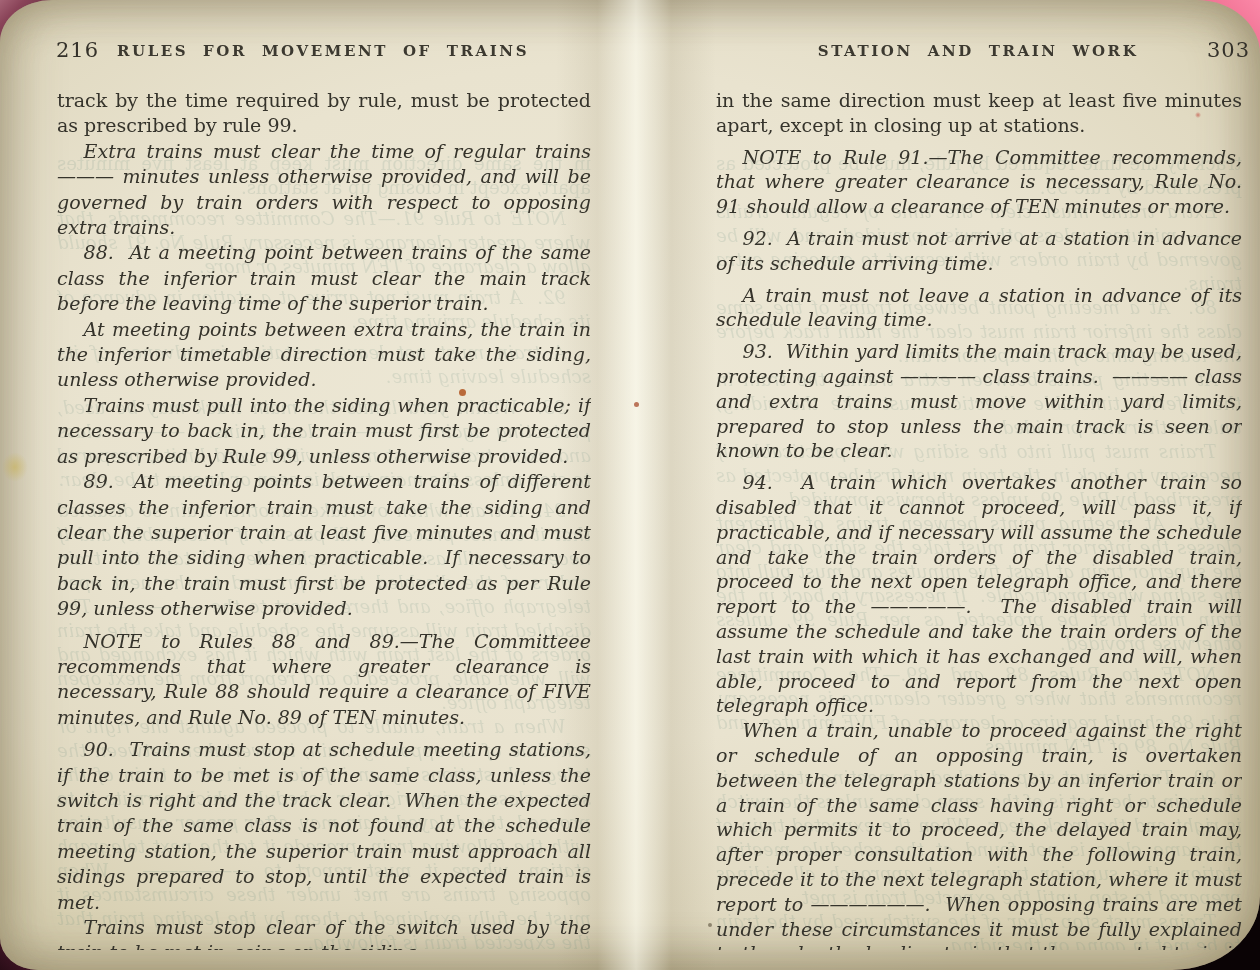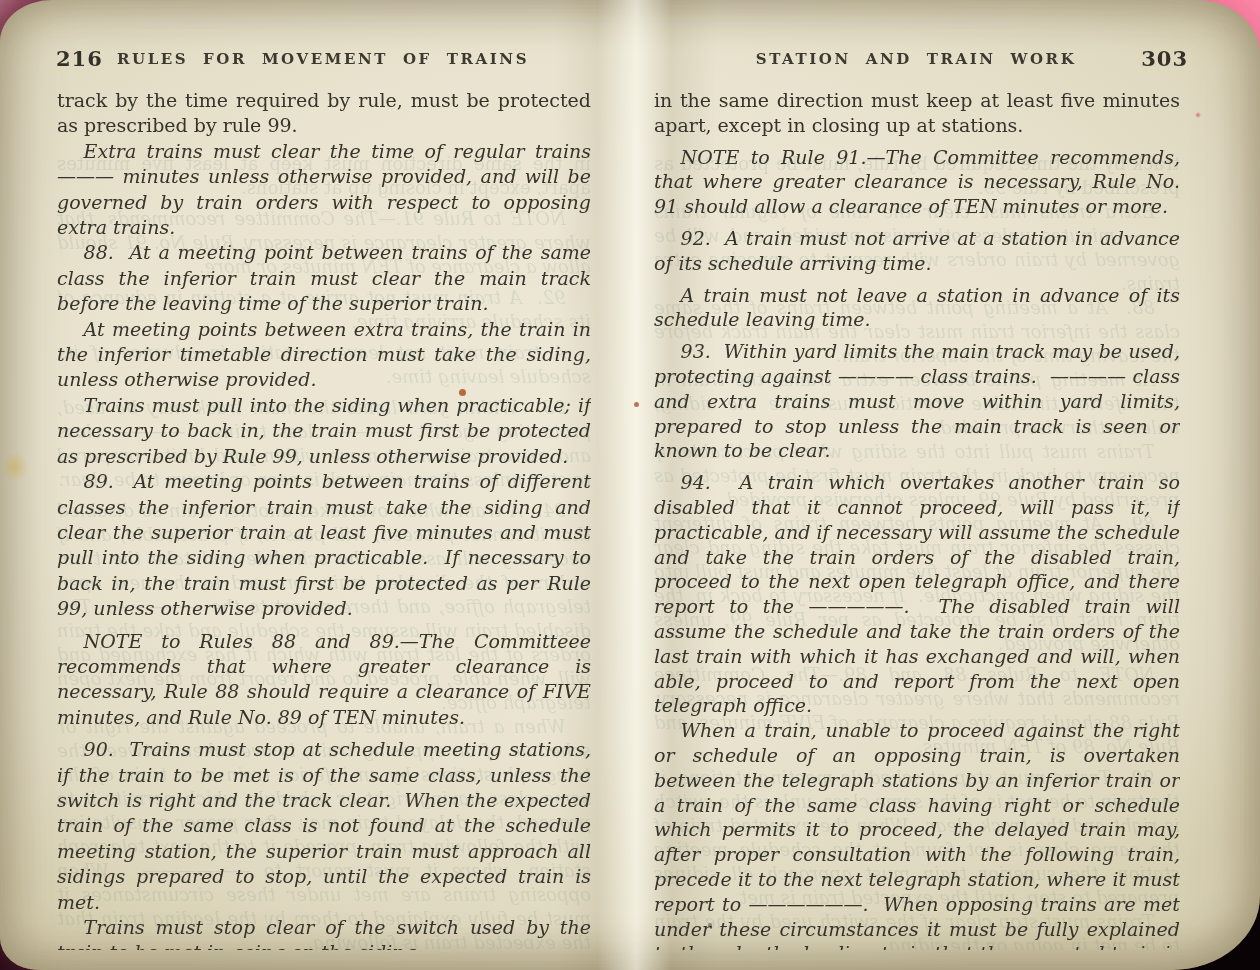--- a/index.html
+++ b/index.html
@@ -41,26 +41,26 @@
     background:radial-gradient(rgba(200,172,60,.45),rgba(200,172,60,0) 70%);}
   .stain-b{left:459px;top:389px;width:7px;height:7px;background:rgba(176,84,30,.85);}
   .stain-c{left:634px;top:402px;width:5px;height:5px;background:rgba(163,62,30,.7);}
   .stain-d{left:708px;top:923px;width:4px;height:4px;background:rgba(90,80,60,.6);}
   .stain-e{left:1195px;top:112px;width:6px;height:6px;
     background:radial-gradient(rgba(190,60,50,.6),rgba(190,60,50,0) 75%);}
 
   
   .page{position:absolute;top:38px;height:912px;z-index:3;}
   .page-left{left:50px;width:546px;}
-  .page-right{left:642px;width:548px;}
+  .page-right{left:704px;width:548px;}
 
   .running-head{position:relative;height:26px;color:#45423a;}
   .running-title{text-align:center;font-size:15px;font-weight:600;
-    letter-spacing:2.6px;word-spacing:7px;color:#3c3930;padding-top:4px;margin-top:8px;}
-  .page-num{position:absolute;top:0;font-size:21px;font-weight:700;color:#34312a;
+    letter-spacing:2.6px;word-spacing:7px;color:#3c3930;padding-top:4px;}
+  .page-num{position:absolute;top:0;font-size:21px;font-weight:400;color:#34312a;
     letter-spacing:1px;}
   .page-num-left{left:6px;}
   .page-num-right{right:2px;}
 
   .page-body{position:absolute;top:50px;bottom:0;overflow:hidden;
     font-size:19px;color:#35332b;text-align:justify;}
   .page-left  .page-body{left:7px;right:5px;line-height:25.4px;}
   .page-right .page-body{left:12px;right:10px;line-height:24.8px;}
 
   .page-text{position:relative;z-index:2;}

